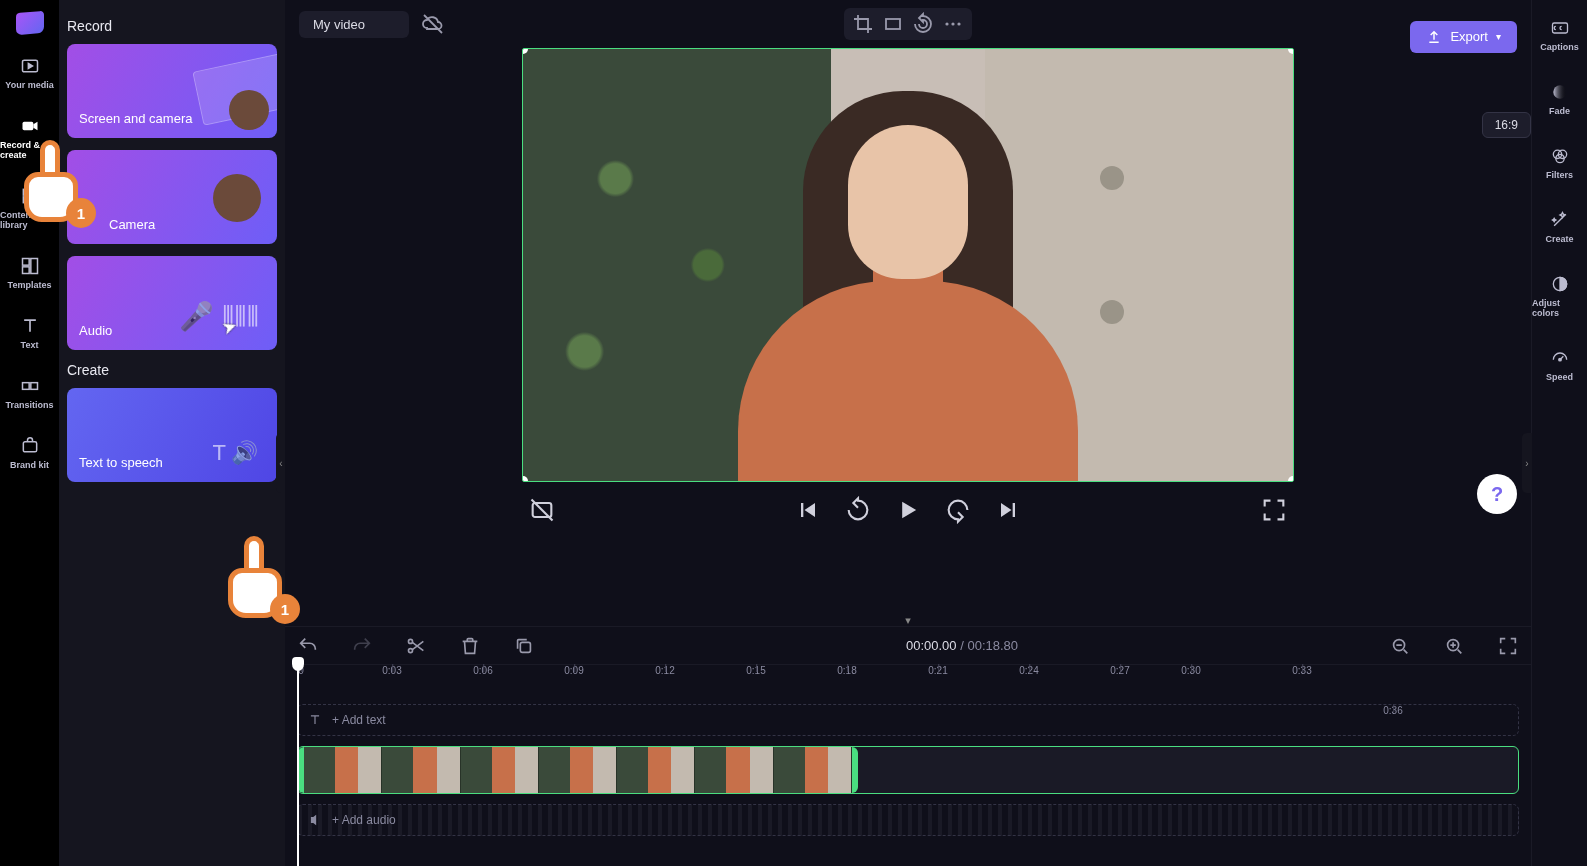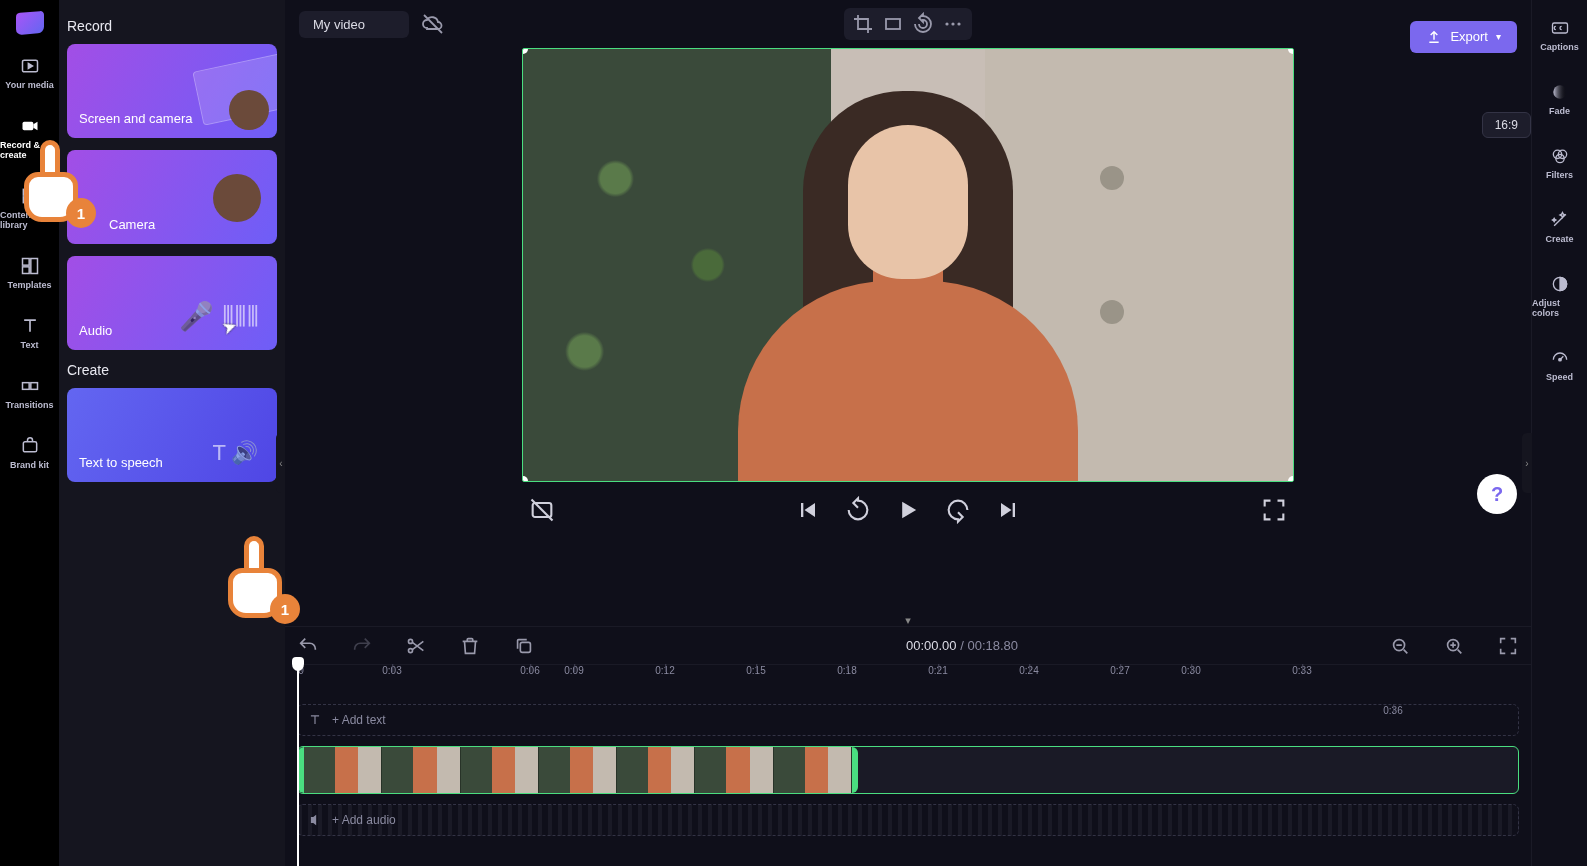--- a/index.html
+++ b/index.html
@@ -347,21 +347,21 @@
           <svg viewBox="0 0 24 24" fill="none" stroke="currentColor" stroke-width="1.8">
             <path d="M9 4H4v5M15 4h5v5M9 20H4v-5M15 20h5v-5"></path>
           </svg>
         </span>
     </div>
 
     <div class="ruler" id="ruler">
       <div class="playhead" style="left:0px;"></div>
     <div class="tick" style="left: 4px;">0</div>
         <div class="tick" style="left: 95px;">0:03</div>
-        <div class="tick" style="left: 186px; margin-left: 47px;">0:06</div>
+        <div class="tick" style="left: 186px;">0:06</div>
         <div class="tick" style="left: 277px;">0:09</div>
         <div class="tick" style="left: 368px;">0:12</div>
         <div class="tick" style="left: 459px;">0:15</div>
         <div class="tick" style="left: 550px;">0:18</div>
         <div class="tick" style="left: 641px;">0:21</div>
         <div class="tick" style="left: 732px;">0:24</div>
         <div class="tick" style="left: 823px;">0:27</div>
         <div class="tick" style="left: 866px; margin-left: 28px;">0:30</div>
         <div class="tick" style="left: 1005px;">0:33</div>
         <div class="tick" style="left: 1096px; margin-top: 40px;">0:36</div>

